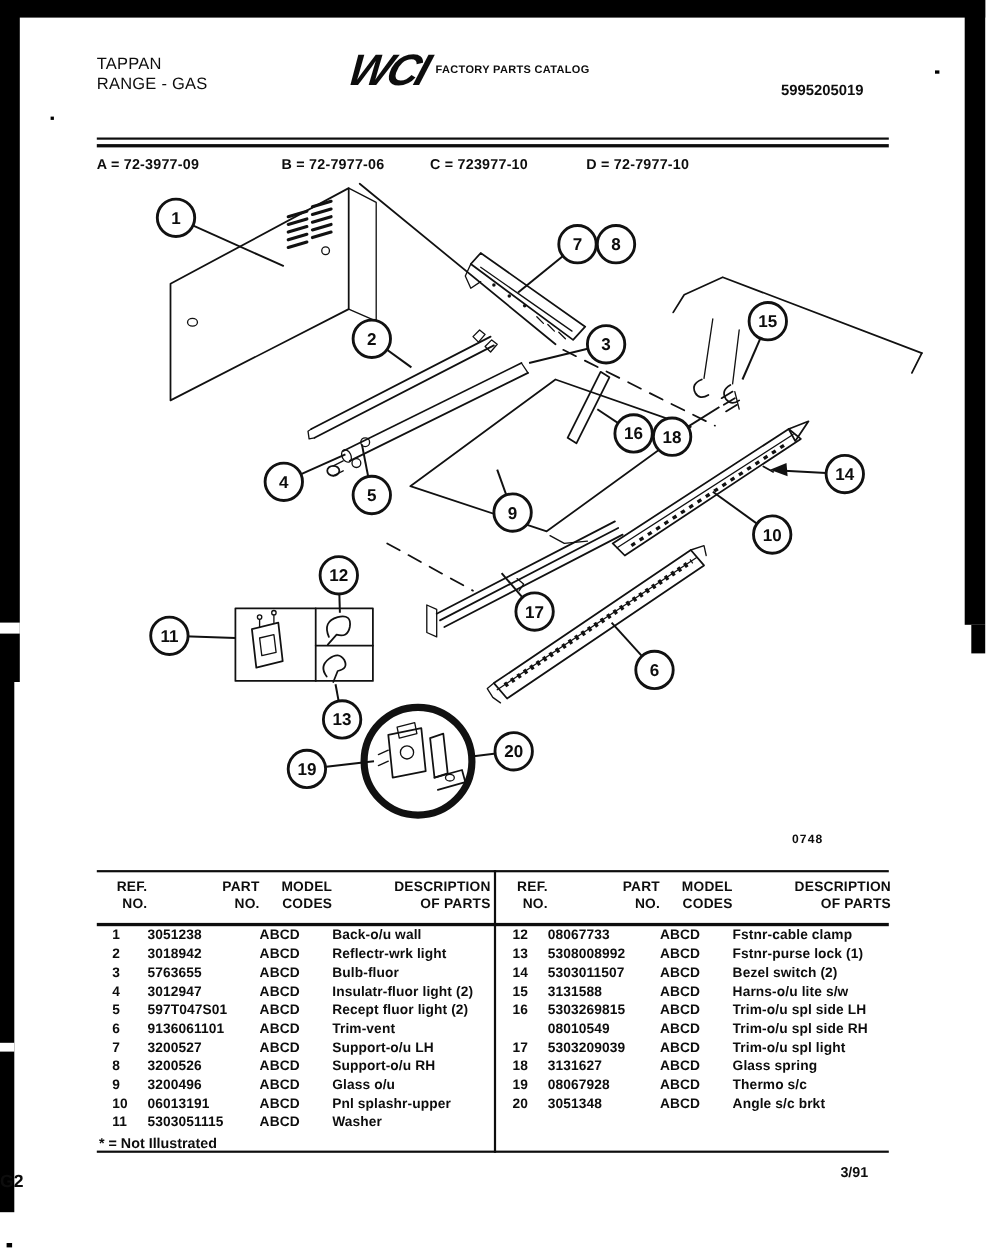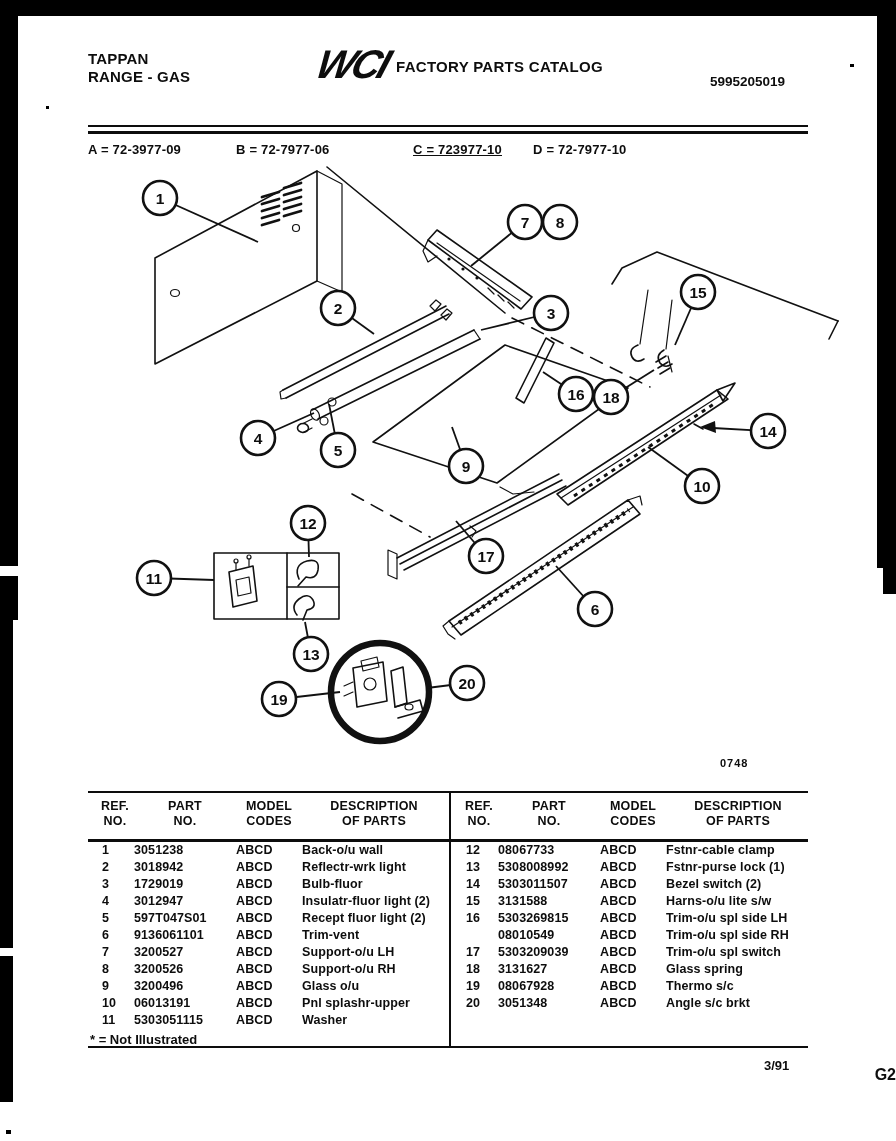--- a/index.html
+++ b/index.html
@@ -3,51 +3,51 @@
 <meta charset="utf-8">
 <style>
   html,body{margin:0;padding:0;background:#fff;}
   .page{position:relative;width:896px;height:1141px;background:#fff;overflow:hidden;
         font-family:"Liberation Sans",sans-serif;color:#0d0d0d;}
   
   .scan{position:absolute;background:#000;}
   .speck{position:absolute;background:#000;}
   .notch{position:absolute;background:#fff;}
   
-  .brand{position:absolute;left:88px;top:50px;font-size:15px;font-weight:bold;line-height:18px;letter-spacing:.2px;}
+  .brand{position:absolute;left:88px;top:50px;font-size:15px;font-weight:normal;line-height:18px;letter-spacing:.2px;}
   .logo{position:absolute;left:318px;top:42px;font-size:40px;font-weight:bold;font-style:italic;
         transform:skewX(-18deg);letter-spacing:-3px;}
-  .cat-title{position:absolute;left:396px;top:58px;font-size:15px;font-weight:bold;letter-spacing:.3px;}
+  .cat-title{position:absolute;left:396px;top:58px;font-size:10px;font-weight:bold;letter-spacing:.3px;}
   .pubnum{position:absolute;left:710px;top:74px;font-size:13.5px;font-weight:bold;}
   .dblrule{position:absolute;left:88px;top:125px;width:720px;height:4px;
            border-top:2.5px solid #0d0d0d;border-bottom:3.5px solid #0d0d0d;}
   .models{position:absolute;top:142px;font-size:13px;font-weight:bold;letter-spacing:.2px;}
   
   svg.diagram{position:absolute;left:0;top:0;}
   svg.diagram .ln{stroke:#111;stroke-width:1.6;fill:none;stroke-linecap:round;stroke-linejoin:round;}
   svg.diagram .thin{stroke-width:1.2;}
   svg.diagram .callout-line{stroke:#111;stroke-width:1.8;}
   svg.diagram circle.co{fill:#fff;stroke:#111;stroke-width:2.6;}
   svg.diagram text.con{font-family:"Liberation Sans",sans-serif;font-size:15.5px;font-weight:bold;
         text-anchor:middle;fill:#0d0d0d;}
   .figcode{position:absolute;left:720px;top:757px;font-size:11px;font-weight:bold;letter-spacing:1px;}
   
   .rule{position:absolute;background:#0d0d0d;}
   table.parts{position:absolute;border-collapse:collapse;table-layout:fixed;width:350px;}
-  table.parts th{font-size:12.5px;font-weight:bold;text-align:center;vertical-align:top;
+  table.parts th{font-size:12.5px;font-weight:bold;text-align:right;vertical-align:top;
                  padding:0 0 13px 0;line-height:15px;letter-spacing:.2px;}
   table.parts td{font-size:12.5px;font-weight:bold;padding:0;line-height:17px;
                  letter-spacing:.1px;white-space:nowrap;overflow:hidden;}
   table.parts .c0{width:38px;}
   table.parts .c1{width:102px;}
   table.parts .c2{width:66px;}
   table.parts td.c0{text-align:left;padding-left:6px;}
   
   .footnote{position:absolute;left:90px;top:1032px;font-size:13px;font-weight:bold;}
-  .pageno{position:absolute;left:0;top:1066px;width:896px;text-align:right;font-size:16px;font-weight:bold;}
+  .pageno{position:absolute;left:0;top:1066px;width:896px;text-align:left;font-size:16px;font-weight:bold;}
   .rev{position:absolute;left:764px;top:1058px;font-size:13px;font-weight:bold;}
 </style>
 </head>
 <body>
 
 <div class="page">
 
   <div class="scan" style="left:0;top:0;width:896px;height:16px;"></div>
   <div class="scan" style="left:0;top:0;width:18px;height:620px;"></div>
   <div class="scan" style="left:0;top:620px;width:13px;height:482px;"></div>
@@ -62,22 +62,22 @@
   <div class="brand">
     <div>TAPPAN</div>
     <div>RANGE - GAS</div>
   </div>
   <div class="logo">WCI</div>
   <div class="cat-title">FACTORY PARTS CATALOG</div>
   <div class="pubnum">5995205019</div>
   <div class="dblrule"></div>
 
   <div class="models" style="left:88px;">A = 72-3977-09</div>
-  <div class="models" style="left:236px;">B = 72-7977-06</div>
-  <div class="models" style="left:413px;text-decoration:underline;">C = 723977-10</div>
+  <div class="models" style="left:256px;">B = 72-7977-06</div>
+  <div class="models" style="left:391px;">C = 723977-10</div>
   <div class="models" style="left:533px;">D = 72-7977-10</div>
 
   <svg class="diagram" width="896" height="780" viewBox="0 0 896 780">
 
     <g>
       <polygon class="ln" points="155,258 317,171 317,281 155,364"></polygon>
       <polyline class="ln thin" points="317,171 342,184 342,292 317,281"></polyline>
       <g class="ln" style="stroke-width:2.8">
         <line x1="262" y1="197" x2="279" y2="192"></line>
           <line x1="262" y1="204" x2="279" y2="199"></line>
@@ -361,21 +361,21 @@
           <td class="c3">Back-o/u wall</td>
         </tr>
         <tr>
           <td class="c0">2</td>
           <td class="c1">3018942</td>
           <td class="c2">ABCD</td>
           <td class="c3">Reflectr-wrk light</td>
         </tr>
         <tr>
           <td class="c0">3</td>
-          <td class="c1">1729019</td>
+          <td class="c1">5763655</td>
           <td class="c2">ABCD</td>
           <td class="c3">Bulb-fluor</td>
         </tr>
         <tr>
           <td class="c0">4</td>
           <td class="c1">3012947</td>
           <td class="c2">ABCD</td>
           <td class="c3">Insulatr-fluor light (2)</td>
         </tr>
         <tr>
@@ -484,21 +484,21 @@
         <tr>
           <td class="c0"></td>
           <td class="c1">08010549</td>
           <td class="c2">ABCD</td>
           <td class="c3">Trim-o/u spl side RH</td>
         </tr>
         <tr>
           <td class="c0">17</td>
           <td class="c1">5303209039</td>
           <td class="c2">ABCD</td>
-          <td class="c3">Trim-o/u spl switch</td>
+          <td class="c3">Trim-o/u spl light</td>
         </tr>
         <tr>
           <td class="c0">18</td>
           <td class="c1">3131627</td>
           <td class="c2">ABCD</td>
           <td class="c3">Glass spring</td>
         </tr>
         <tr>
           <td class="c0">19</td>
           <td class="c1">08067928</td>

